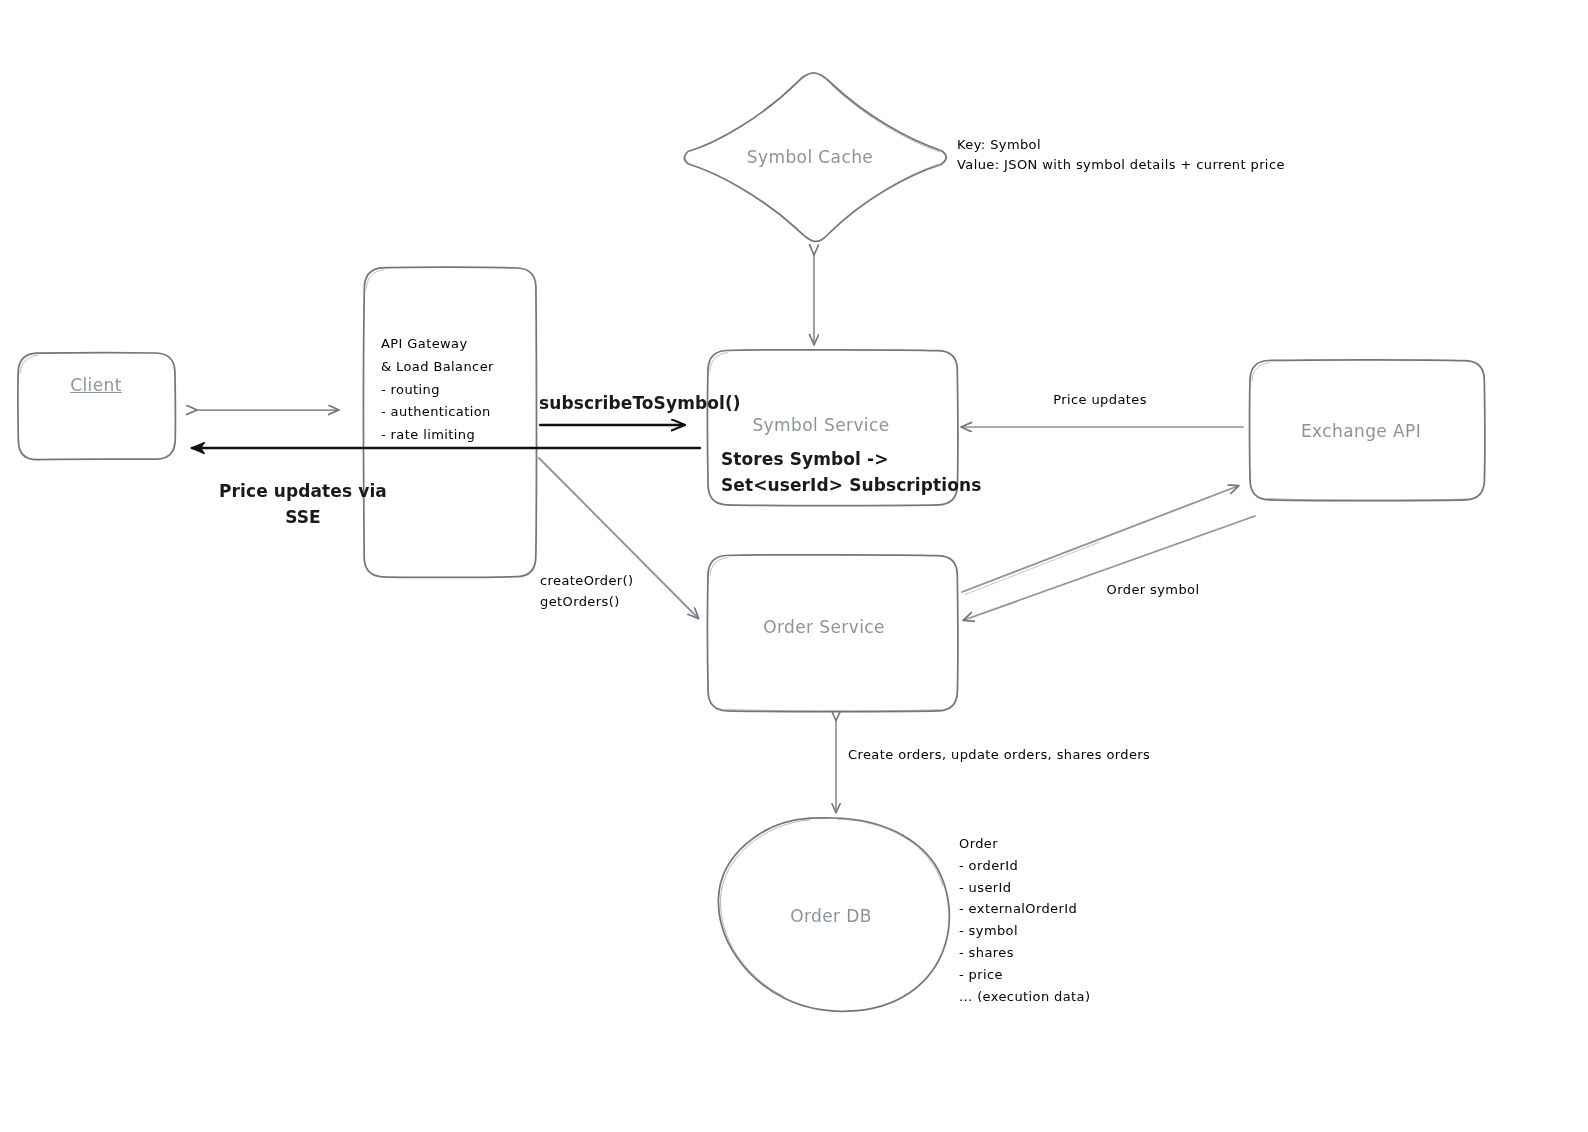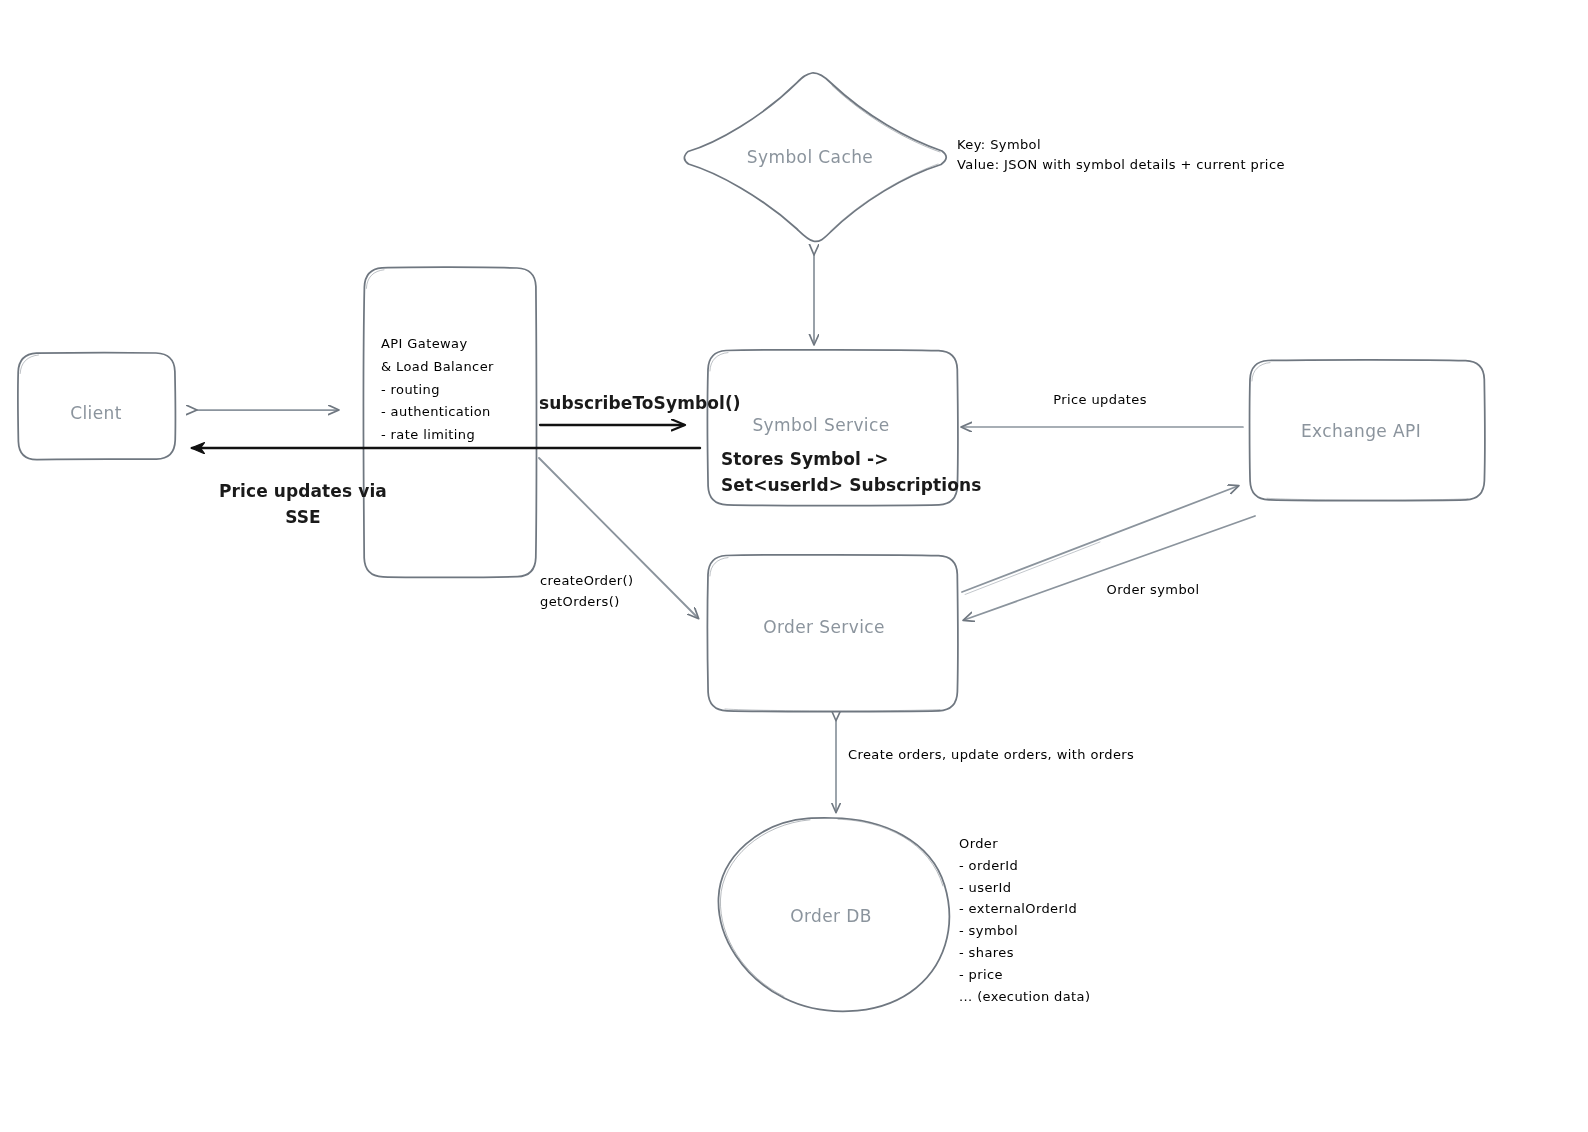--- a/index.html
+++ b/index.html
@@ -188,21 +188,21 @@
 
     <g>
       <line x1="1255" y1="516" x2="964" y2="620" stroke="#8b949d" stroke-width="1.8" stroke-linecap="round" marker-end="url(#ah-gray)"></line>
     </g>
 
     <g>
       <line x1="836" y1="720" x2="836" y2="812" stroke="#8b949d" stroke-width="1.7" stroke-linecap="round" marker-start="url(#ah-gray-s)" marker-end="url(#ah-gray-s)"></line>
     </g>
   </svg>
 
-  <div class="lbl node-title center" style="left:96px; top:400px;">Client</div>
+  <div class="lbl node-title center" style="left:96px; top:372px;text-decoration:underline;">Client</div>
 
   <div class="lbl" style="left:381px; top:333px; line-height:1.75;">API Gateway
 &amp; Load Balancer
 - routing
 - authentication
 - rate limiting</div>
 
   <div class="lbl node-title center" style="left:810px; top:144px;">Symbol Cache</div>
 
   <div class="lbl node-title center" style="left:821px; top:412px;">Symbol Service</div>
@@ -233,15 +233,15 @@
 SSE</div>
 
   <div class="lbl" style="left:540px; top:570px; line-height:1.62;">createOrder()
 getOrders()</div>
 
   <div class="lbl center" style="left:1100px; top:389px;">Price updates</div>
 
 
   <div class="lbl center" style="left:1153px; top:579px;">Order symbol</div>
 
-  <div class="lbl" style="left:848px; top:744px;">Create orders, update orders, with orders</div>
+  <div class="lbl" style="left:848px; top:744px;">Create orders, update orders, shares orders</div>
 
 </div>
 
 </body></html>

